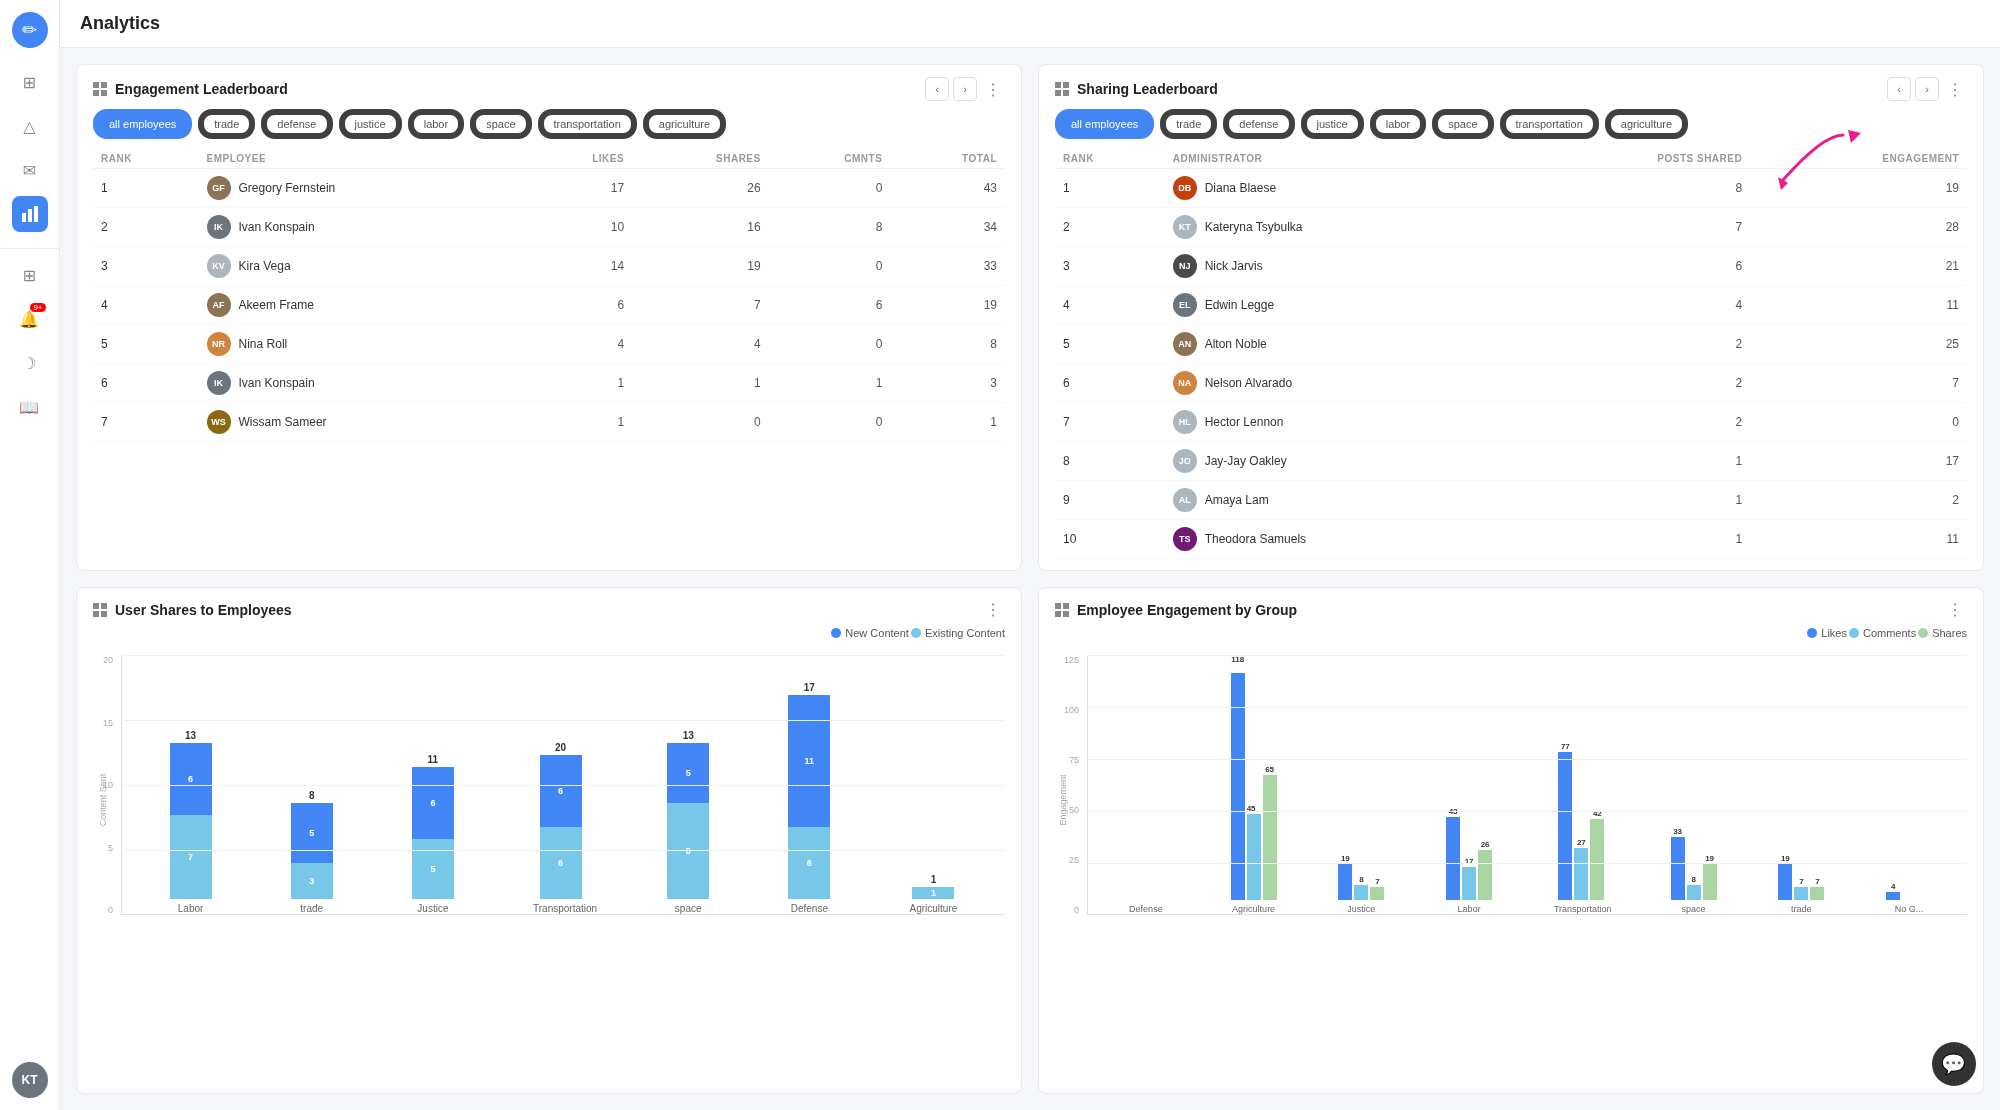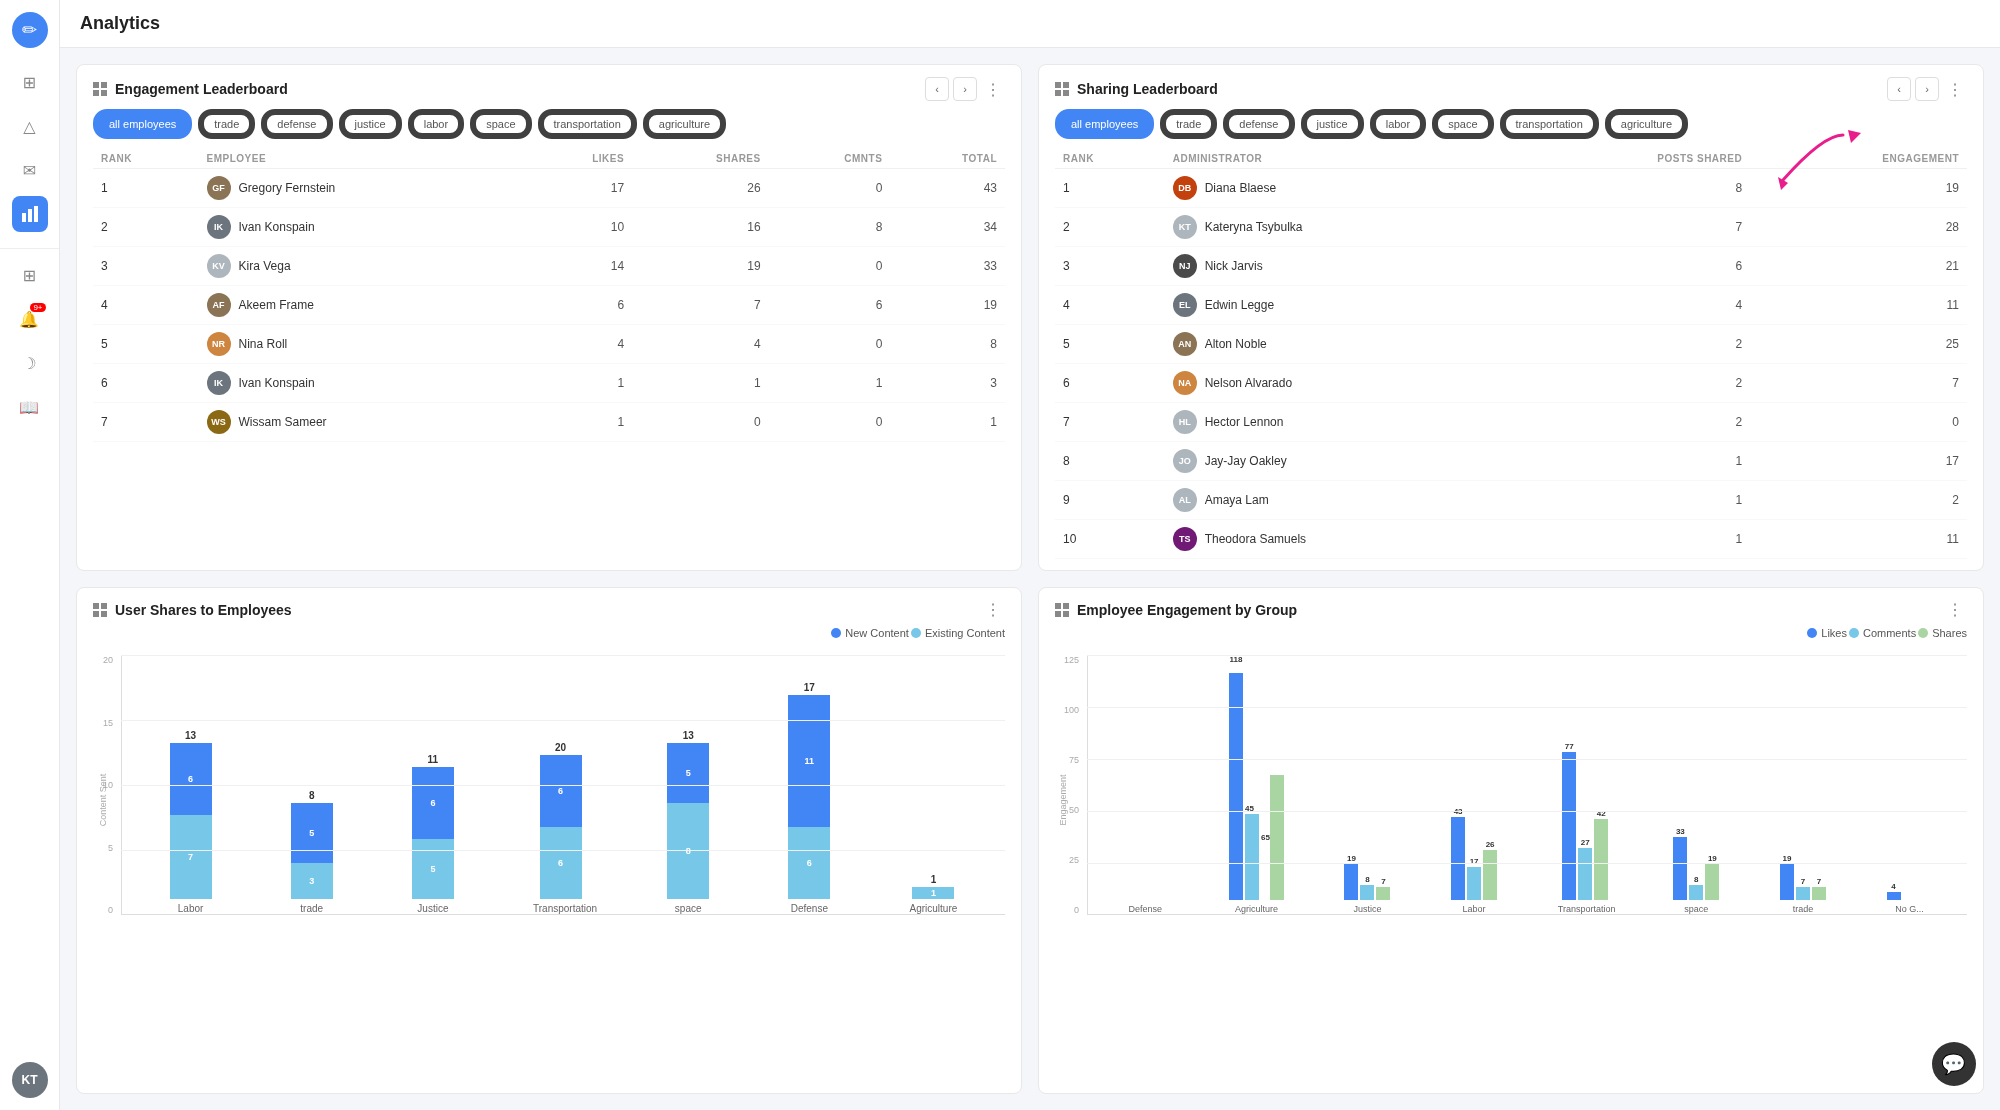--- a/index.html
+++ b/index.html
@@ -558,21 +558,21 @@
                   <div style="display: flex; flex-direction: column; align-items: center;">
     <div style="display:flex;align-items:flex-end;gap:2px;">
       <div style="display:flex;flex-direction:column;align-items:center;">
         <span style="font-size:8px;font-weight:600;color:#333;margin-bottom:9px;">118</span>
         <div style="width:14px;height:227px;background:#4285f4;min-height:2px;"></div>
       </div>
       <div style="display:flex;flex-direction:column;">
         <span style="font-size:8px;font-weight:600;color:#333;margin-bottom:1px;">45</span>
         <div style="width:14px;height:86px;background:#76c7e8;min-height:2px;"></div>
       </div>
-      <div style="display:flex;flex-direction:row;align-items:center;">
+      <div style="display:flex;flex-direction:column;align-items:center;">
         <span style="font-size:8px;font-weight:600;color:#333;margin-bottom:1px;">65</span>
         <div style="width:14px;height:125px;background:#a8d5a2;min-height:2px;"></div>
       </div>
     </div>
     <span style="font-size:9px;color:#666;margin-top:4px;text-align:center;max-width:55px;">Agriculture</span>
   </div>
                   <div style="display: flex; flex-direction: column; align-items: center;">
     <div style="display:flex;align-items:flex-end;gap:2px;">
       <div style="display:flex;flex-direction:column;align-items:center;">
         <span style="font-size:8px;font-weight:600;color:#333;margin-bottom:1px;">19</span>

